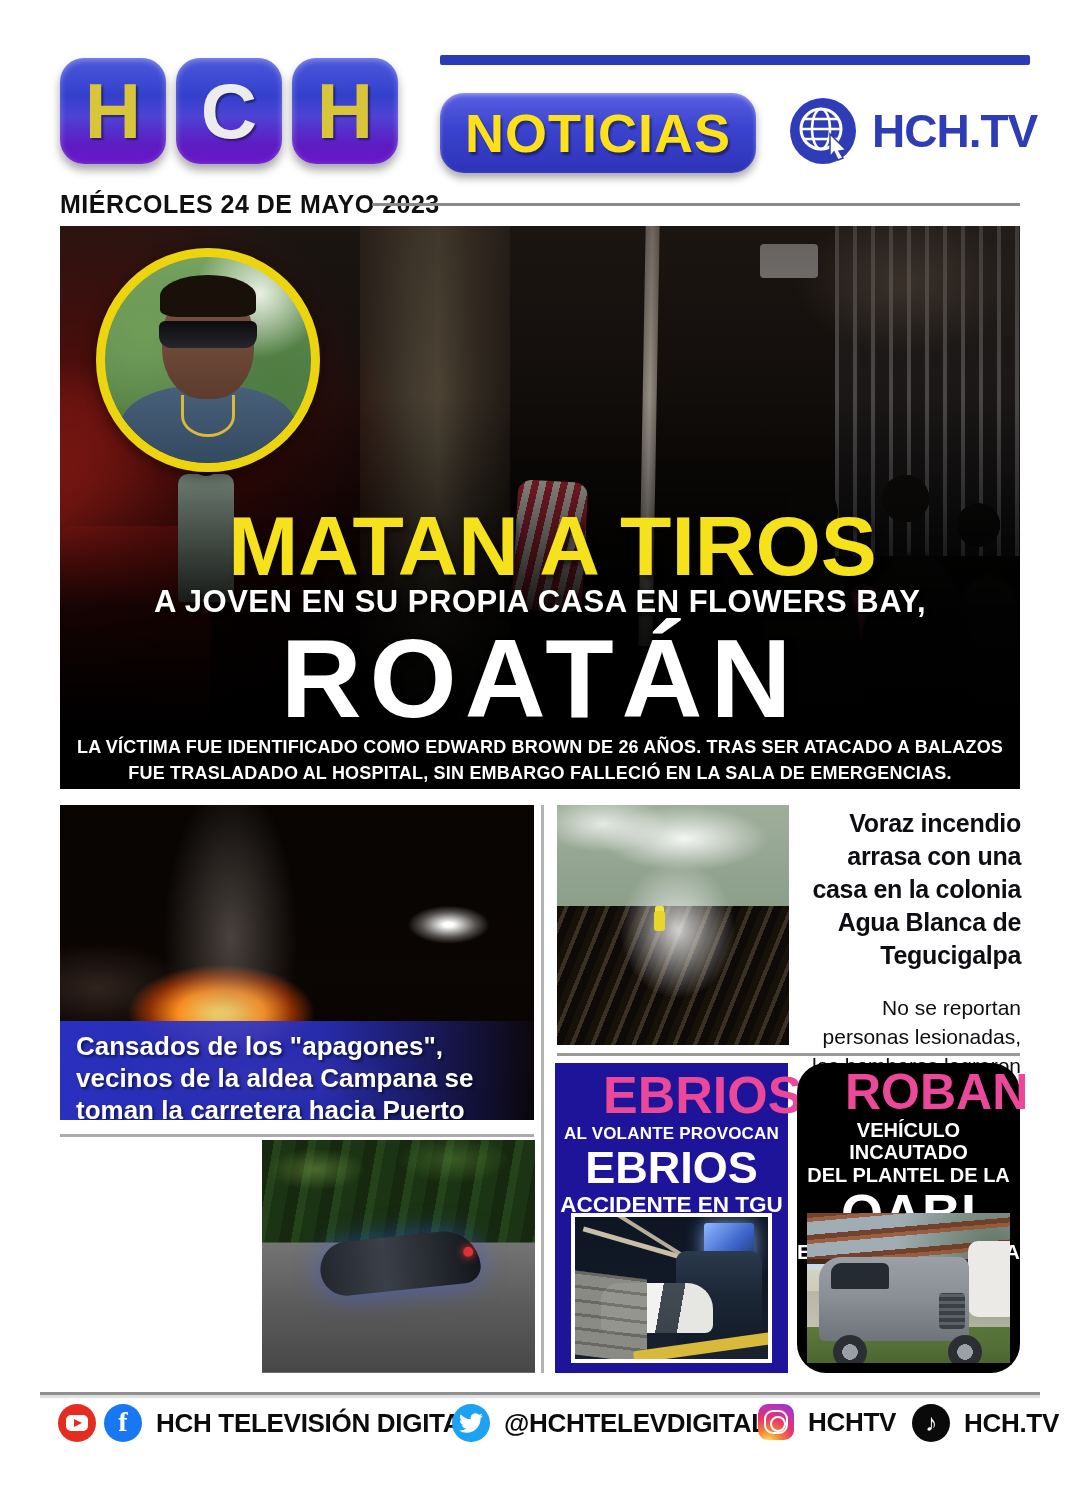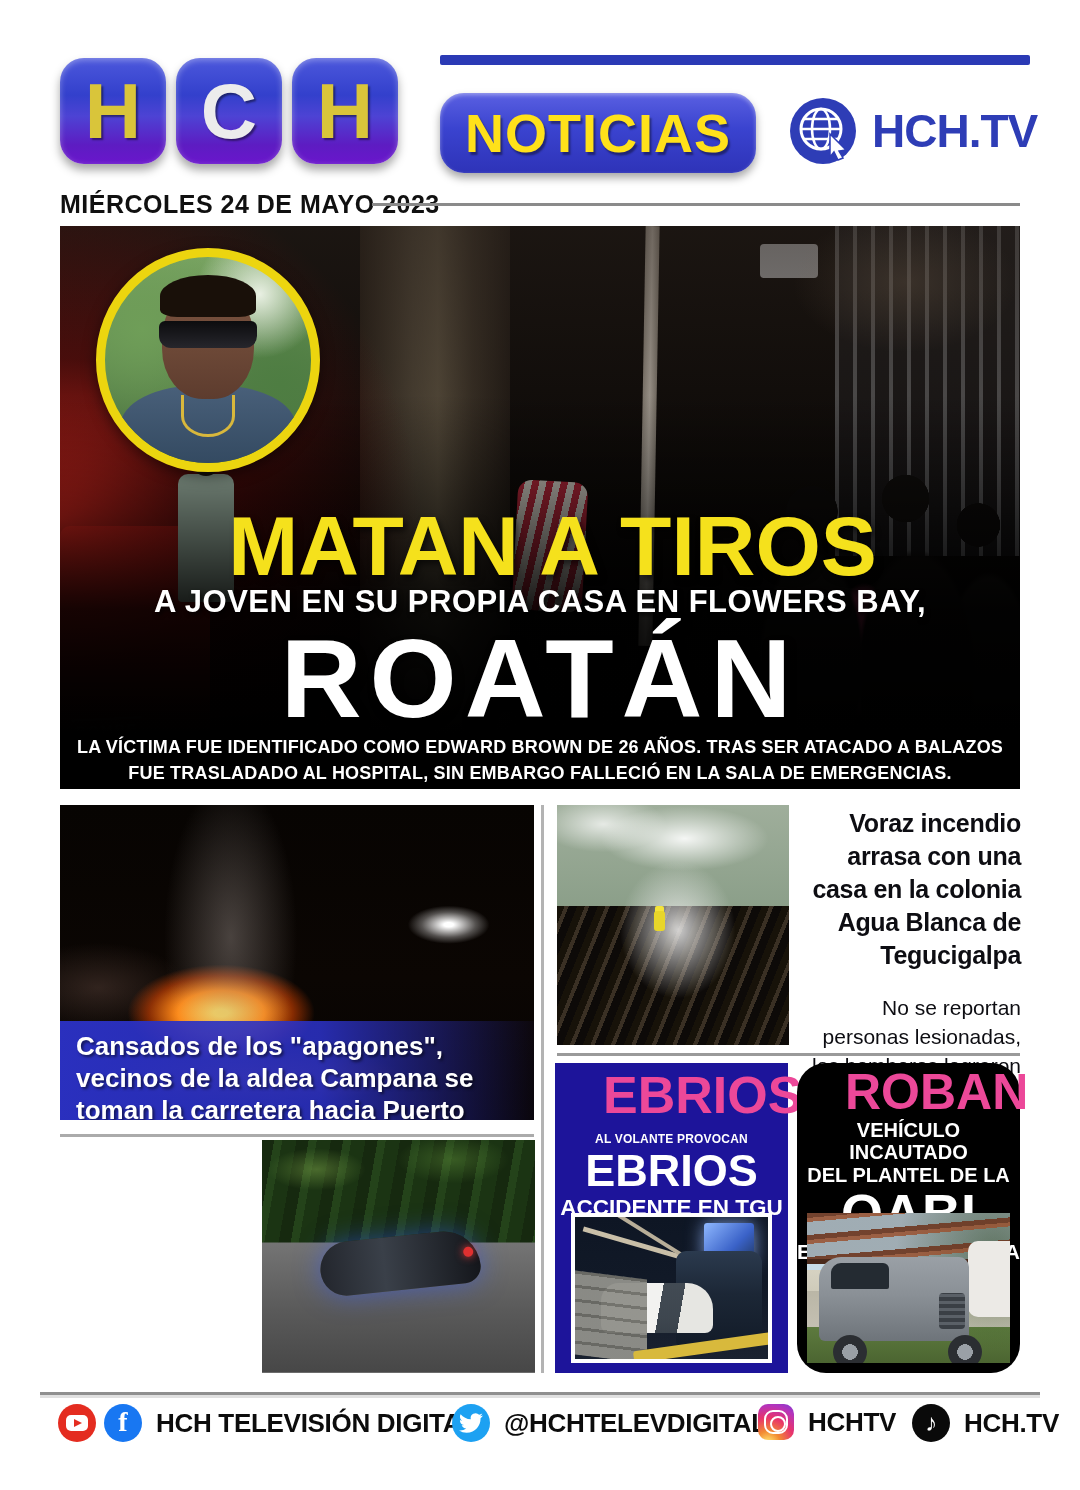--- a/index.html
+++ b/index.html
@@ -148,21 +148,21 @@
     box-shadow:0 0 26px rgba(50,90,255,.5); }
   .bike::after { content:""; position:absolute; right:6px; top:18px; width:10px; height:10px; border-radius:50%; background:#e03030; box-shadow:0 0 8px #ff4040; }
 
   .box { position:absolute; top:1063px; height:310px; color:#fff; text-align:center; }
   .box-ebrios { left:555px; width:233px; background:#1d149a; }
   .box-roban { left:797px; width:223px; background:#000;border-radius:29px; }
   .bx-yellow { font-weight:900; color:#ec4899; line-height:1.02;padding-left:48px; }
   .bx-white-sm { font-weight:800; line-height:1.12; }
   .bx-white-lg { font-weight:900; line-height:1.0; }
   .ebrios-w1 { font-size:52px; margin-top:6px; }
-  .ebrios-l2 { font-size:12px; margin-top:11px; letter-spacing:.2px; }
+  .ebrios-l2 { font-size:17px; margin-top:2px; letter-spacing:.2px; }
   .ebrios-w3 { font-size:45px; margin-top:2px; }
   .ebrios-l4 { font-size:22.5px; margin-top:2px; }
   .roban-w1 { font-size:50px; margin-top:4px; }
   .roban-l2 { font-size:20px; margin-top:1px; }
   .roban-l3 { font-size:20px; }
   .roban-w4 { font-size:54px; }
   .roban-l5 { font-size:21px; }
 
   .ebrios-photo { position:absolute; left:16px; top:150px; width:201px; height:150px; border:4px solid #fff; overflow:hidden;
     background:linear-gradient(180deg,#0e1624 0%,#121a28 55%,#1a2230 100%); }

